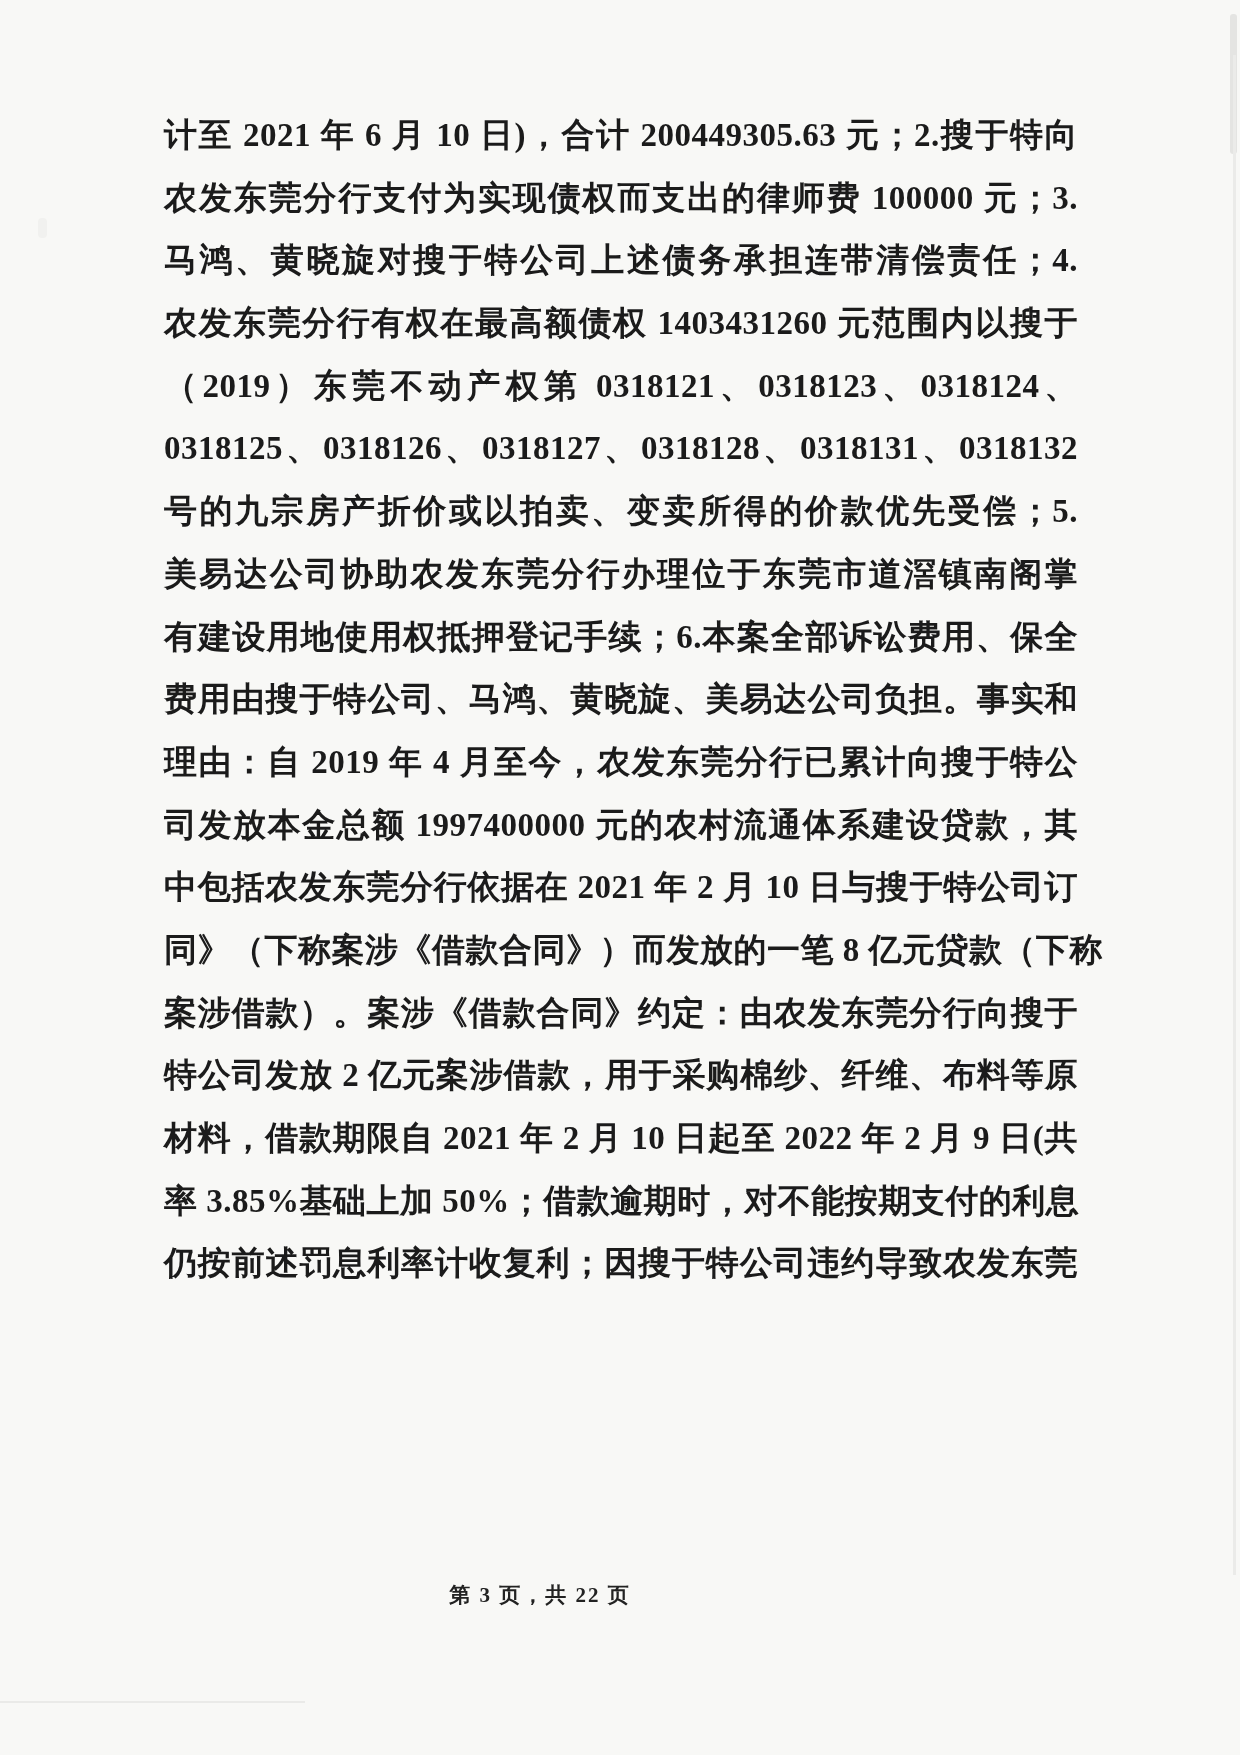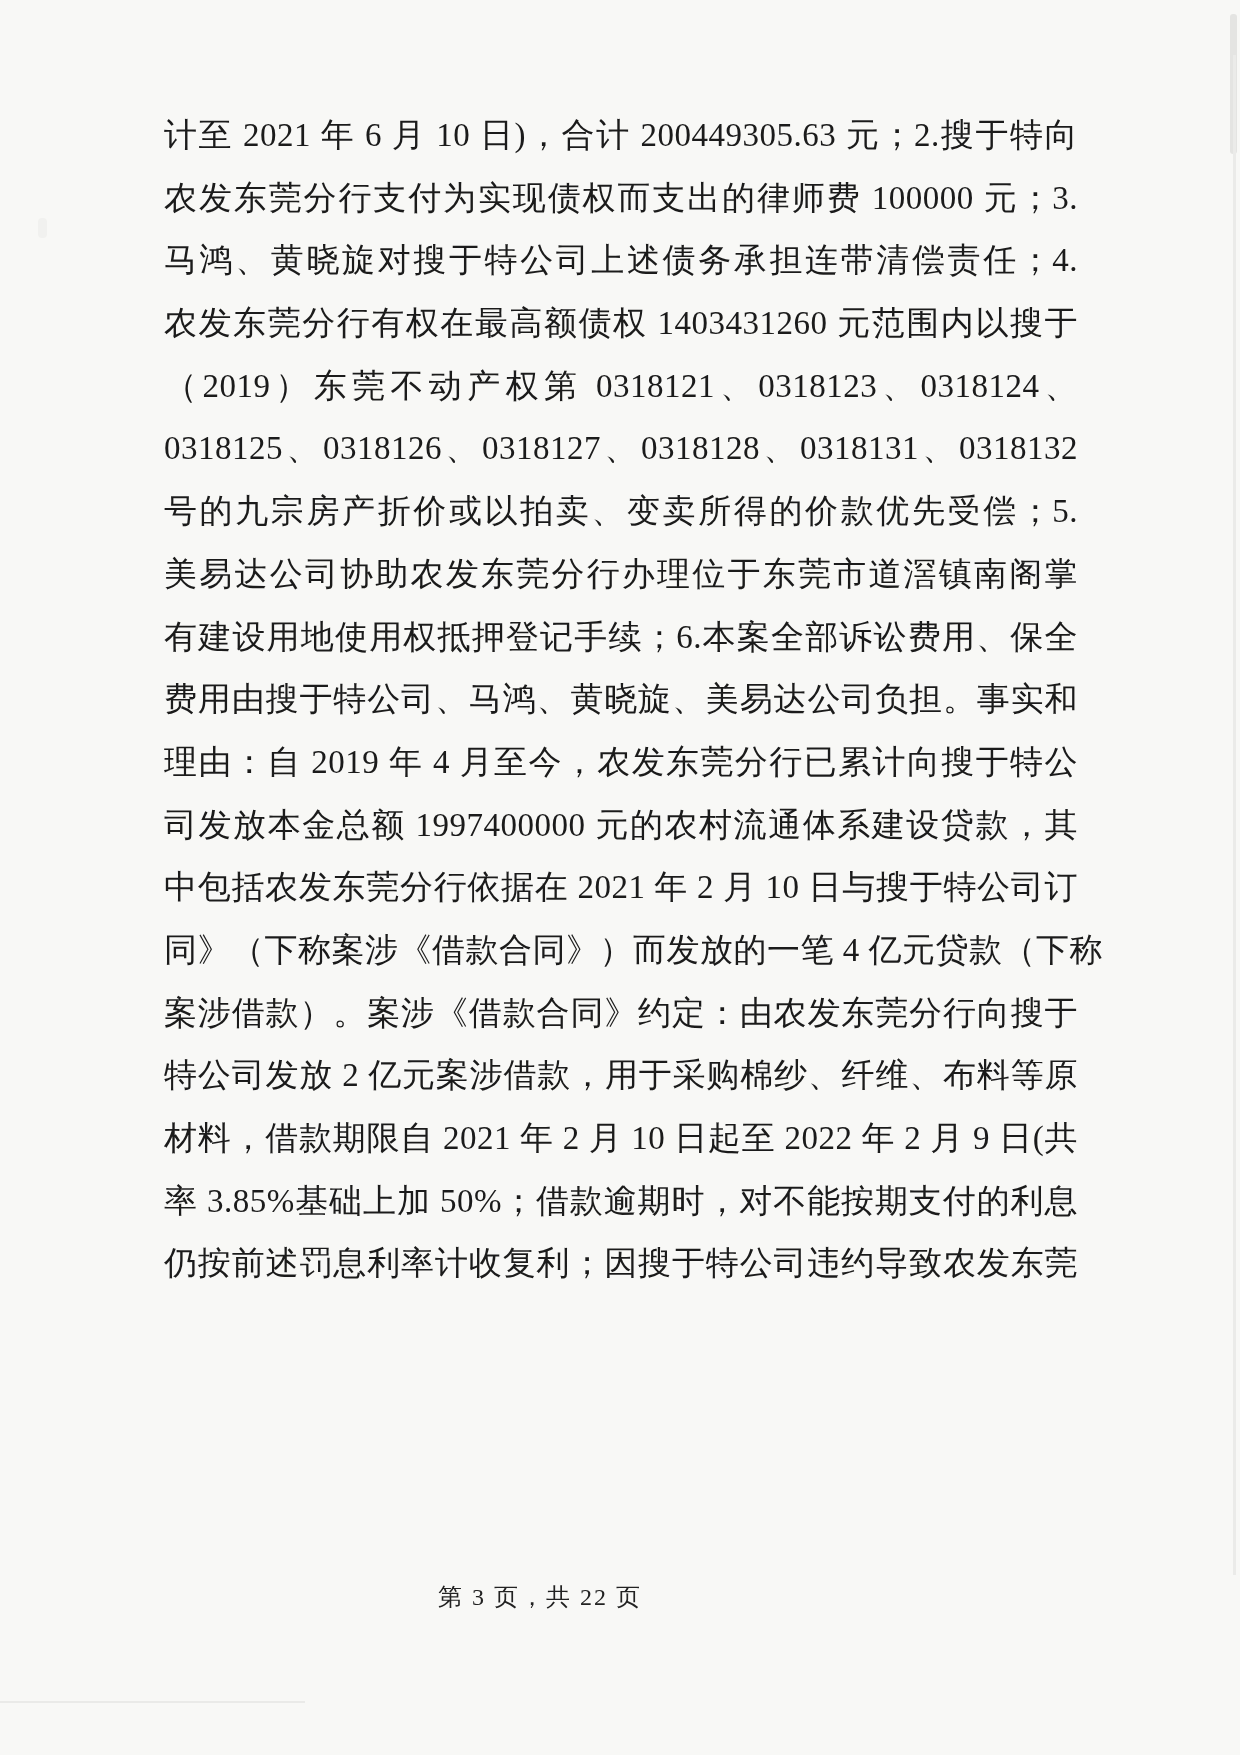--- a/index.html
+++ b/index.html
@@ -7,20 +7,21 @@
     padding: 0;
     background: #ffffff;
   }
   .page {
     position: relative;
     width: 1240px;
     height: 1755px;
     background: #f8f8f6;
     overflow: hidden;
     font-family: "Liberation Serif", "DejaVu Serif", serif;
+    font-weight: bold;
   }
   .textblock {
     position: absolute;
     left: 164px;
     top: 104px;
     width: 914px;
   }
   .line {
     height: 62.7px;
     line-height: 62.7px;
@@ -30,21 +31,21 @@
     text-align-last: justify;
     white-space: nowrap;
     letter-spacing: 0.5px;
   }
   .footer {
     position: absolute;
     left: 0;
     top: 1581px;
     width: 1080px;
     text-align: center;
-    font-size: 24px;
+    font-size: 21px;
     color: #222222;
     letter-spacing: 2px;
   }
   
   .artifact {
     position: absolute;
     pointer-events: none;
   }
   .artifact-right-line {
     left: 1233px;
@@ -89,21 +90,21 @@
     <div class="line">农发东莞分行有权在最高额债权 1403431260 元范围内以搜于</div>
     <div class="line">（2019）东莞不动产权第 0318121、0318123、0318124、</div>
     <div class="line">0318125、0318126、0318127、0318128、0318131、0318132</div>
     <div class="line">号的九宗房产折价或以拍卖、变卖所得的价款优先受偿；5.</div>
     <div class="line">美易达公司协助农发东莞分行办理位于东莞市道滘镇南阁掌</div>
     <div class="line">有建设用地使用权抵押登记手续；6.本案全部诉讼费用、保全</div>
     <div class="line">费用由搜于特公司、马鸿、黄晓旋、美易达公司负担。事实和</div>
     <div class="line">理由：自 2019 年 4 月至今，农发东莞分行已累计向搜于特公</div>
     <div class="line">司发放本金总额 1997400000 元的农村流通体系建设贷款，其</div>
     <div class="line">中包括农发东莞分行依据在 2021 年 2 月 10 日与搜于特公司订</div>
-    <div class="line">同》（下称案涉《借款合同》）而发放的一笔 4 亿元贷款（下称</div>
+    <div class="line">同》（下称案涉《借款合同》）而发放的一笔 8 亿元贷款（下称</div>
     <div class="line">案涉借款）。案涉《借款合同》约定：由农发东莞分行向搜于</div>
     <div class="line">特公司发放 2 亿元案涉借款，用于采购棉纱、纤维、布料等原</div>
     <div class="line">材料，借款期限自 2021 年 2 月 10 日起至 2022 年 2 月 9 日(共</div>
     <div class="line">率 3.85%基础上加 50%；借款逾期时，对不能按期支付的利息</div>
     <div class="line">仍按前述罚息利率计收复利；因搜于特公司违约导致农发东莞</div>
   </div>
 
   <div class="footer">第 3 页，共 22 页</div>
 
   <div class="artifact artifact-right-top"></div>

